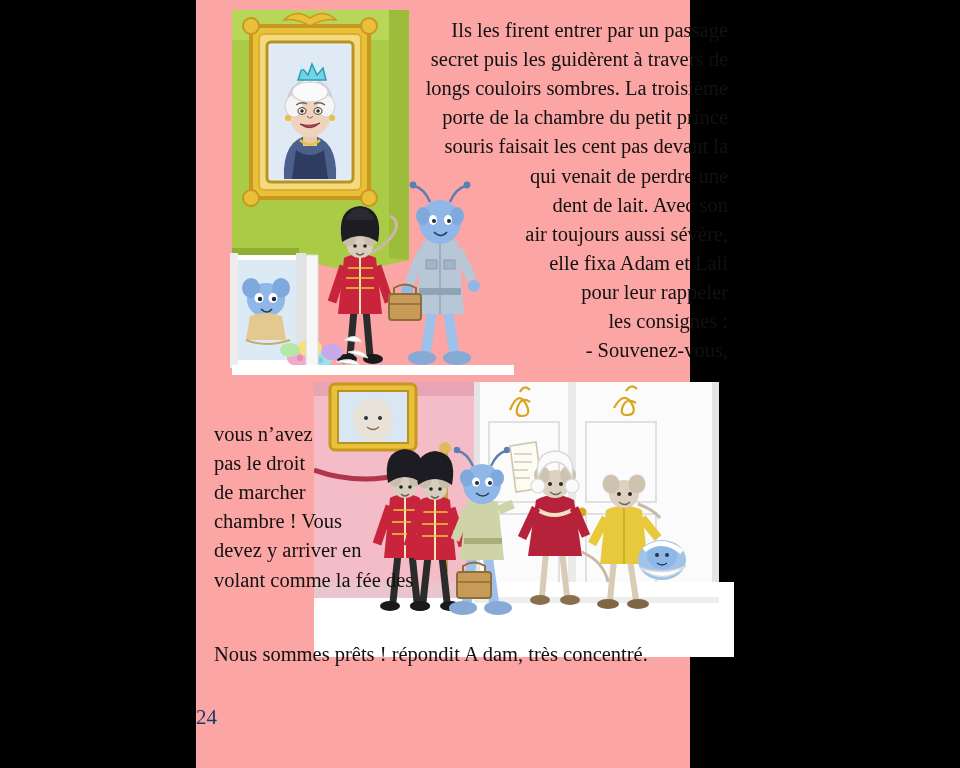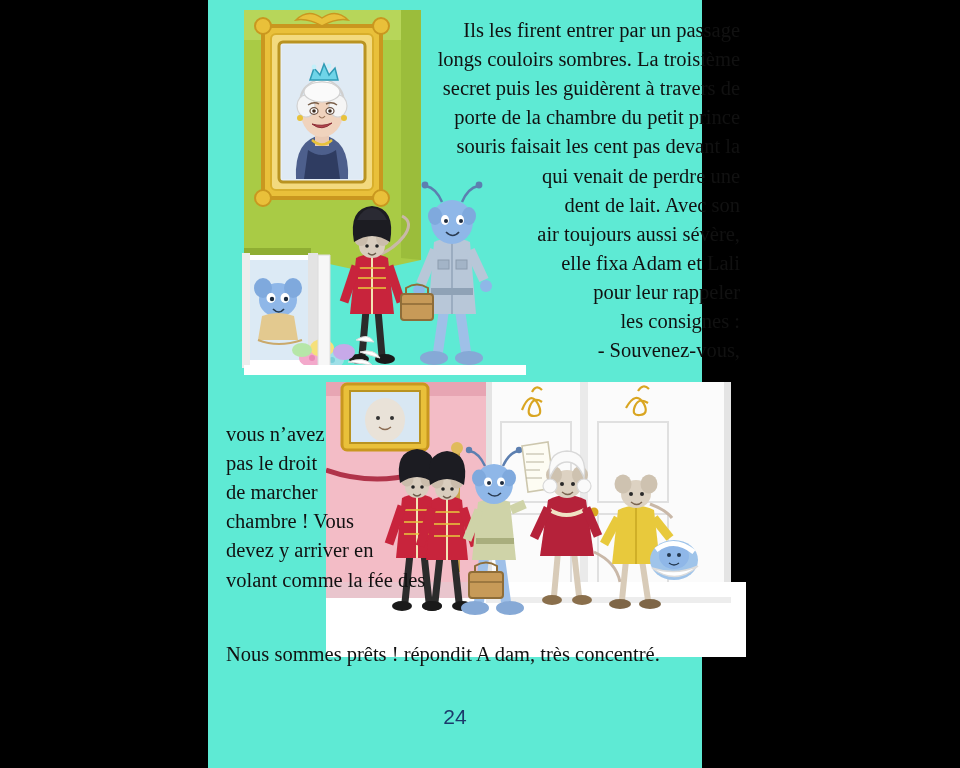--- a/index.html
+++ b/index.html
@@ -14,25 +14,25 @@
     font-family: "Liberation Serif", serif;
   }
   .viewer {
     position: relative;
     width: 960px;
     height: 768px;
     background: #000000;
   }
   .page {
     position: absolute;
-    left: 208px;
+    left: 196px;
     top: 0;
     width: 494px;
     height: 768px;
-    background: #5eead4;
+    background: #fca5a5;
   }
   .page-inner {
     position: relative;
     width: 100%;
     height: 100%;
   }
 
   
   .illus-top {
     position: absolute;
@@ -83,24 +83,24 @@
     line-height: 1.42;
     color: #111111;
   }
   .text-bottom-full .ln { display: block; white-space: nowrap; }
 
   .page-number {
     position: absolute;
     left: 0;
     top: 705px;
     width: 100%;
-    text-align: center;
+    text-align: left;
     font-size: 21px;
     color: #1b3a6b;
-    font-family: Liberation Sans, sans-serif;
+    font-family: Liberation Serif, serif;
   }
 
   svg { display: block; }
 </style>
 </head>
 <body>
 
 <div class="viewer">
   <div class="page">
     <div class="page-inner">
@@ -261,22 +261,22 @@
           </g>
 
           <path d="M102,245 h12 v115 h-12 z" fill="#f7f7f7" stroke="#dcdcdc" stroke-width="1"></path>
 
           <path d="M28,355 h290 v10 H28 z" fill="#ffffff"></path>
         </svg>
       </div>
 
       <div class="text-top">
         <span class="ln">Ils les firent entrer par un passage</span>
+        <span class="ln">secret puis les guidèrent à travers de</span>
         <span class="ln">longs couloirs sombres. La troisième</span>
-        <span class="ln">secret puis les guidèrent à travers de</span>
         <span class="ln">porte de la chambre du petit prince</span>
         <span class="ln">souris faisait les cent pas devant la</span>
         <span class="ln">qui venait de perdre une</span>
         <span class="ln">dent de lait. Avec son</span>
         <span class="ln">air toujours aussi sévère,</span>
         <span class="ln">elle fixa Adam et Lali</span>
         <span class="ln">pour leur rappeler</span>
         <span class="ln">les consignes :</span>
         <span class="ln">- Souvenez-vous,</span>
       </div>

